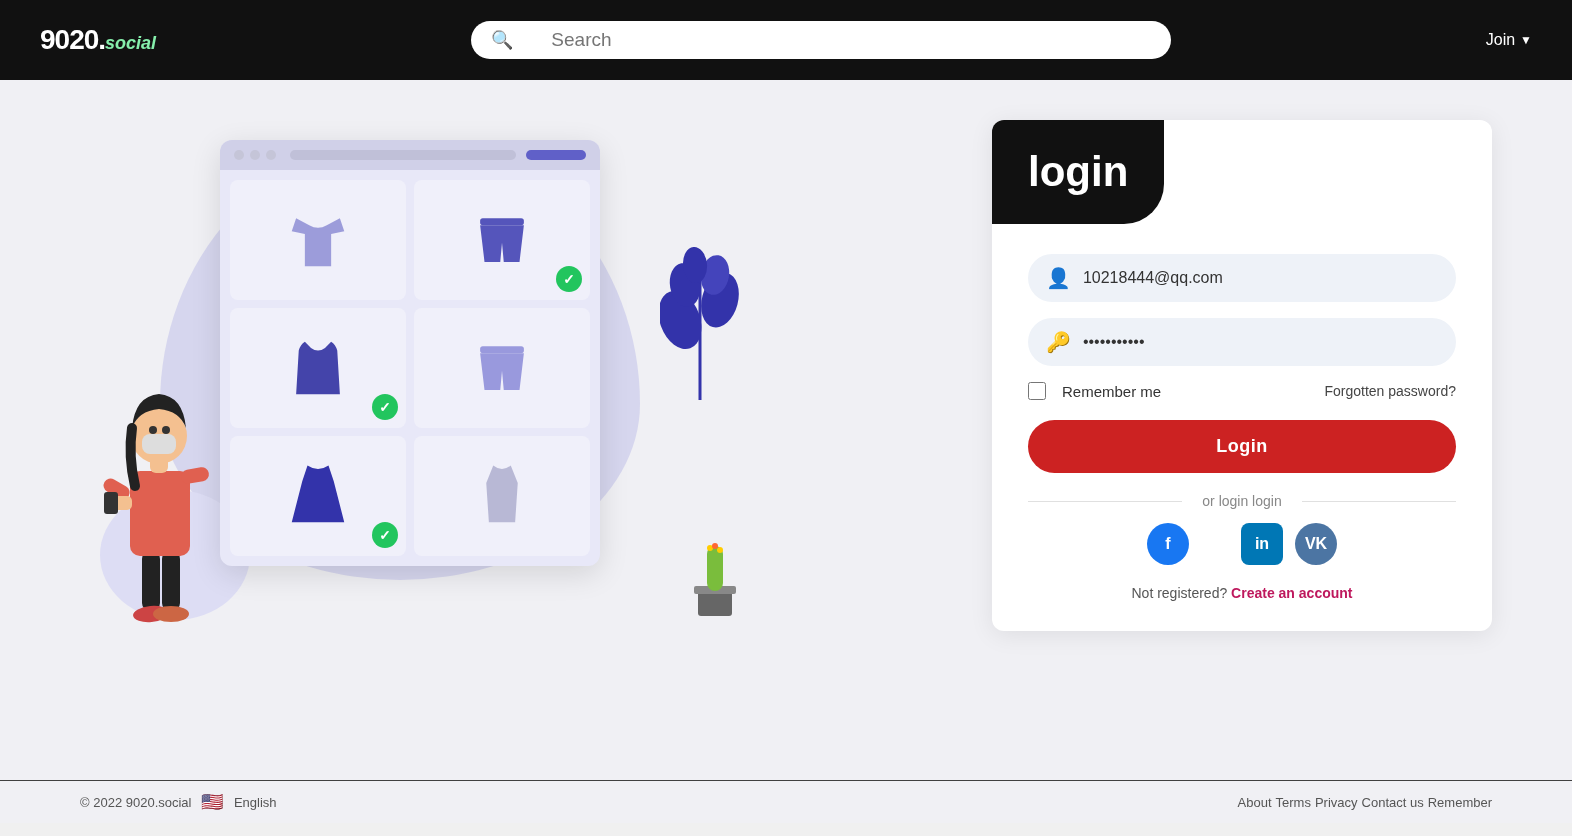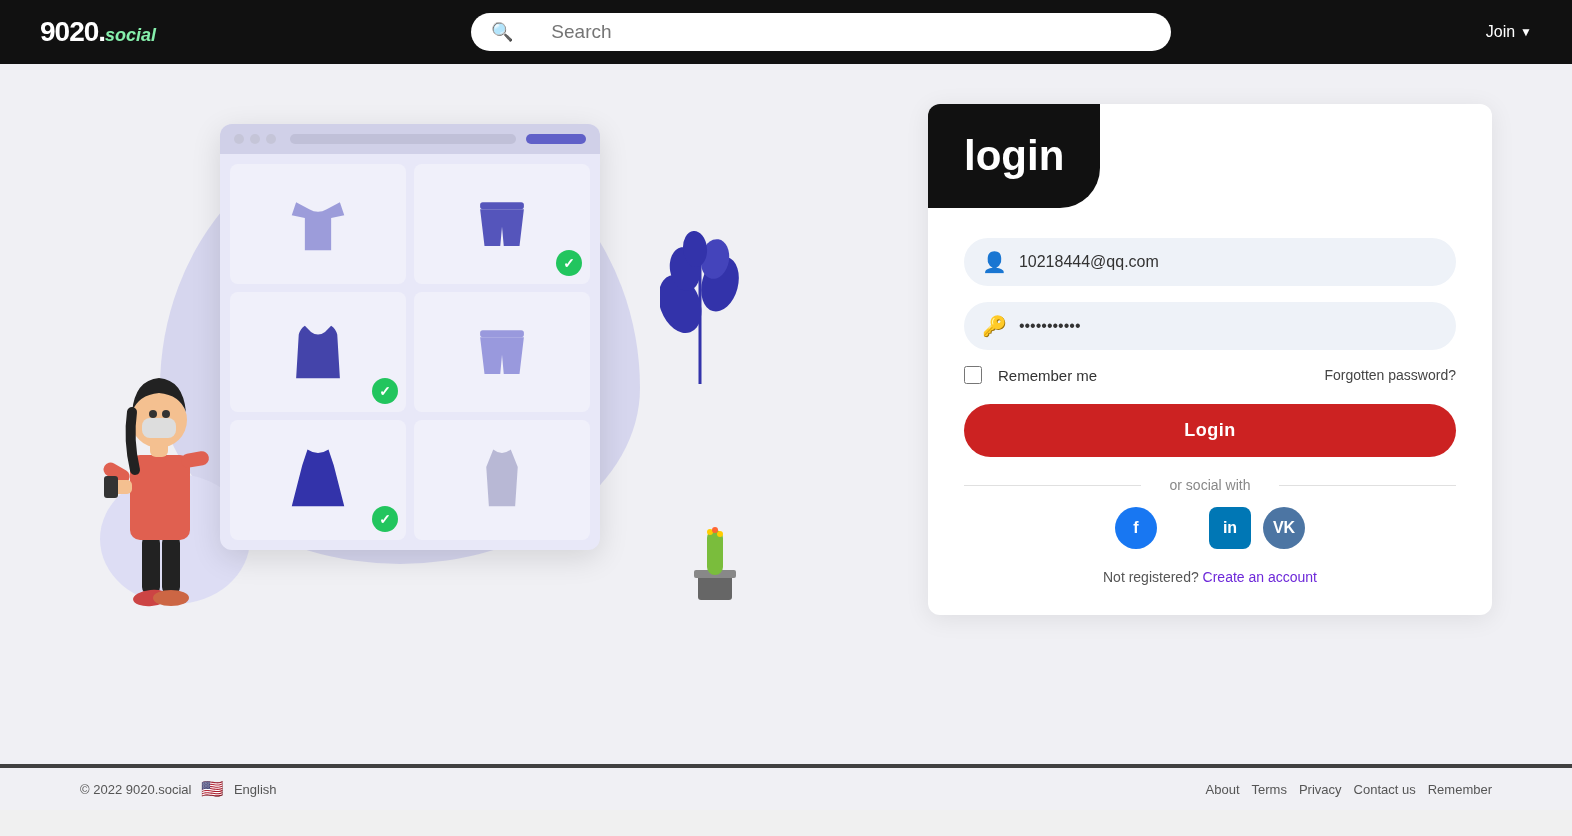--- a/index.html
+++ b/index.html
@@ -1,21 +1,21 @@
 <!DOCTYPE html>
 <html><head>
   <meta charset="utf-8">
   <style>
     * { box-sizing: border-box; margin: 0; padding: 0; }
     body { font-family: Arial, sans-serif; background: #f0f0f0; min-height: 836px; }
 
     
     .navbar {
       background: #111;
-      height: 64px;
+      height: 80px;
       display: flex;
       align-items: center;
       padding: 0 40px;
       justify-content: space-between;
     }
     .navbar-logo {
       display: flex;
       align-items: baseline;
       gap: 0;
     }
@@ -198,21 +198,21 @@
     
     .person-illus {
       position: absolute;
       left: 10px;
       bottom: 40px;
       z-index: 3;
     }
 
     
     .login-panel {
-      width: 564px;
+      width: 500px;
       background: #fff;
       border-radius: 12px;
       box-shadow: 0 4px 24px rgba(0,0,0,0.08);
       overflow: hidden;
       flex-shrink: 0;
     }
     .login-header {
       background: #111;
       padding: 28px 36px;
       border-radius: 0 0 40px 0;
@@ -322,46 +322,46 @@
     }
     .social-btn.fb { background: #1877f2; }
     .social-btn.li { background: #0077b5; border-radius: 8px; margin-left: 40px; }
     .social-btn.vk { background: #4c75a3; }
     .not-registered {
       text-align: center;
       font-size: 14px;
       color: #555;
     }
     .create-account {
-      color: #6d28d9;
-      font-weight: 400;
+      color: #be185d;
+      font-weight: 700;
       text-decoration: none;
       cursor: pointer;
     }
 
     
     .footer {
       background: #f0f0f4;
       padding: 10px 80px;
       display: flex;
       align-items: center;
       justify-content: space-between;
       font-size: 13px;
       color: #555;
-      border-top: 4px solid #404040;
+      border-top: 1px solid #404040;
     }
     .footer-left {
       display: flex;
       align-items: center;
       gap: 10px;
     }
     .footer-flag { font-size: 18px; }
     .footer-right {
       display: flex;
-      gap: 12px;
+      gap: 4px;
     }
     .footer-link {
       color: #555;
       text-decoration: none;
       cursor: pointer;
     }
   </style>
 </head>
 <body>
 
@@ -513,21 +513,21 @@
       <div class="remember-row">
         <label class="remember-left">
           <input type="checkbox" style="">
           <span>Remember me</span>
         </label>
         <a class="forgot-link">Forgotten password?</a>
       </div>
       
       <button class="login-btn">Login</button>
       
-      <div class="or-divider">or social with</div>
+      <div class="or-divider">or login login</div>
       
       <div class="social-login">
         <button class="social-btn fb">f</button>
         <button class="social-btn li">in</button>
         <button class="social-btn vk">VK</button>
       </div>
       
       <div class="not-registered">
         <span>Not registered?</span>
         <a class="create-account">Create an account</a>

